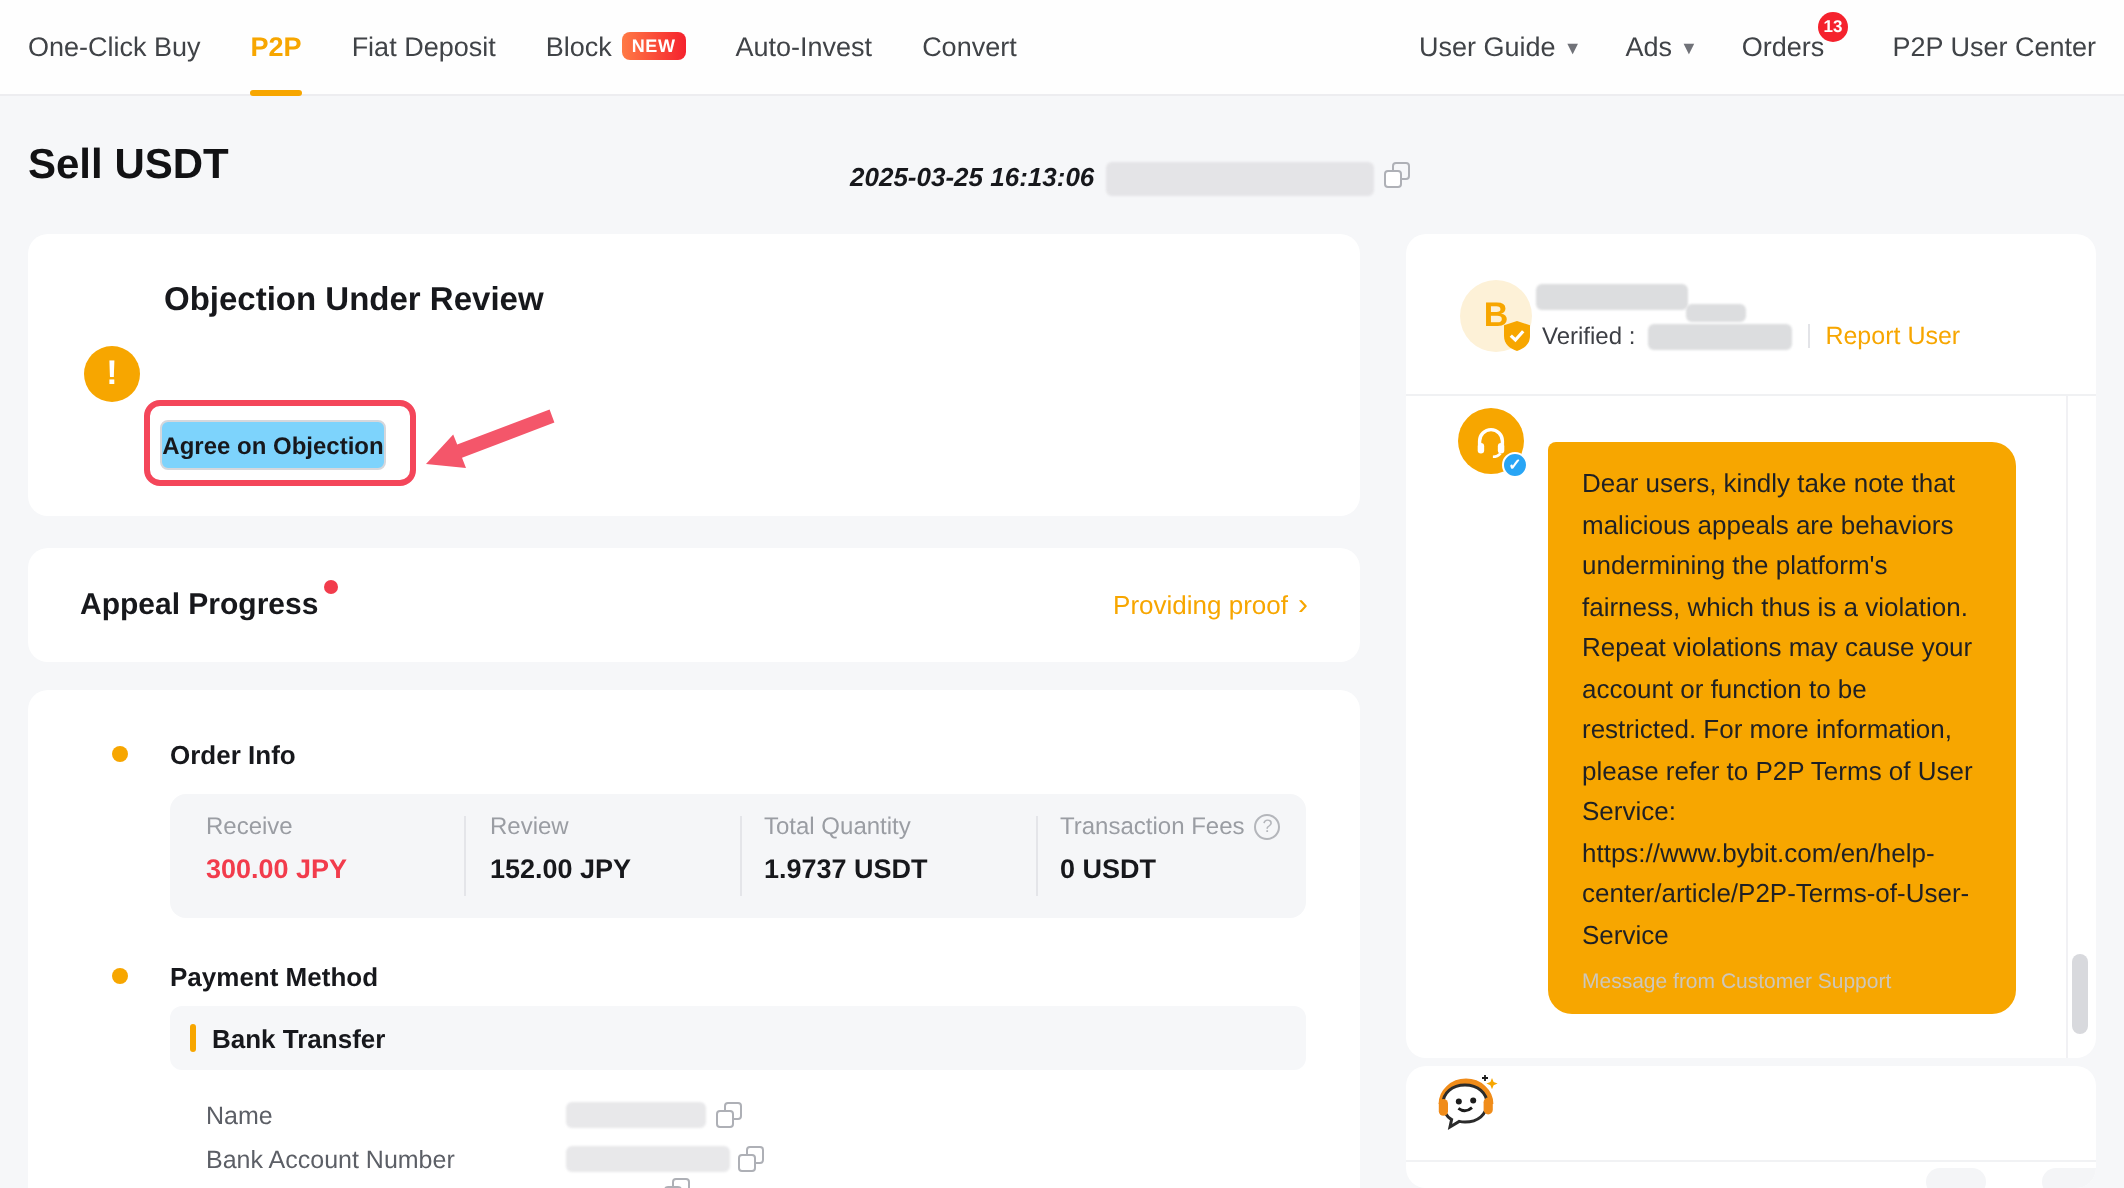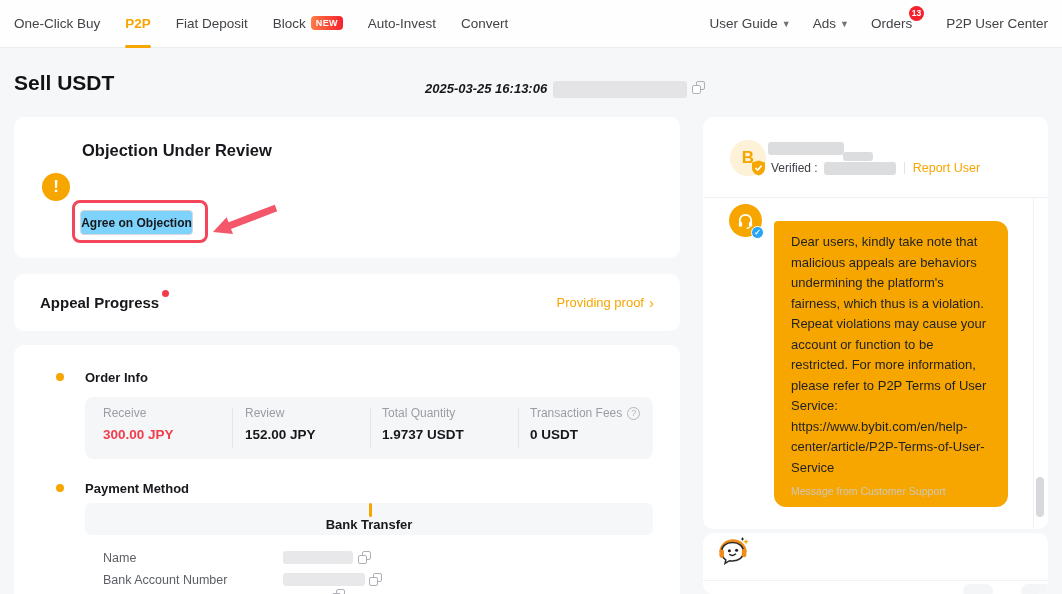--- a/index.html
+++ b/index.html
@@ -79,21 +79,21 @@
   .infobox { position:absolute; left:71px; top:52px; width:568px; height:62px; background:#f5f6f8;
               border-radius:8px; }
   .if-col { position:absolute; top:0; height:62px; }
   .if-label { position:absolute; top:9px; font-size:12px; color:#9a9da3; white-space:nowrap; display:flex; align-items:center; }
   .if-value { position:absolute; top:30px; font-size:13.5px; font-weight:700; color:#17181c; white-space:nowrap; }
   .if-value.red { color:#f23c4c; }
   .if-div { position:absolute; top:11px; width:1px; height:40px; background:#e4e5e9; }
   .help-icon { display:inline-flex; width:13px; height:13px; border:1px solid #b4b6bb; border-radius:50%;
               color:#b4b6bb; font-size:9px; align-items:center; justify-content:center; margin-left:5px; }
   .paybar { position:absolute; left:71px; top:158px; width:568px; height:32px; background:#f6f7f9;
-              border-radius:6px; display:flex; align-items:center;flex-direction:column; }
+              border-radius:6px; display:flex; align-items:center; }
   .pay-accent { width:3px; height:14px; background:#f7a600; border-radius:2px; margin:0 8px 0 10px; }
   .pay-method { font-size:13px; font-weight:700; color:#17181c; }
   .pm-row-label { position:absolute; left:89px; font-size:12.5px; color:#5c5f66; }
   .pm-blur { position:absolute; left:269px; height:13px; background:#e8e8ea; border-radius:3px; filter:blur(.4px); }
   .pm-copy { position:absolute; }
   .r1 { top:206px; } .r2 { top:228px; }
 
   
   .card-chat { left:703px; top:117px; width:345px; height:412px; overflow:hidden; }
   .seller-avatar { position:absolute; left:27px; top:23px; width:36px; height:36px; border-radius:50%;

